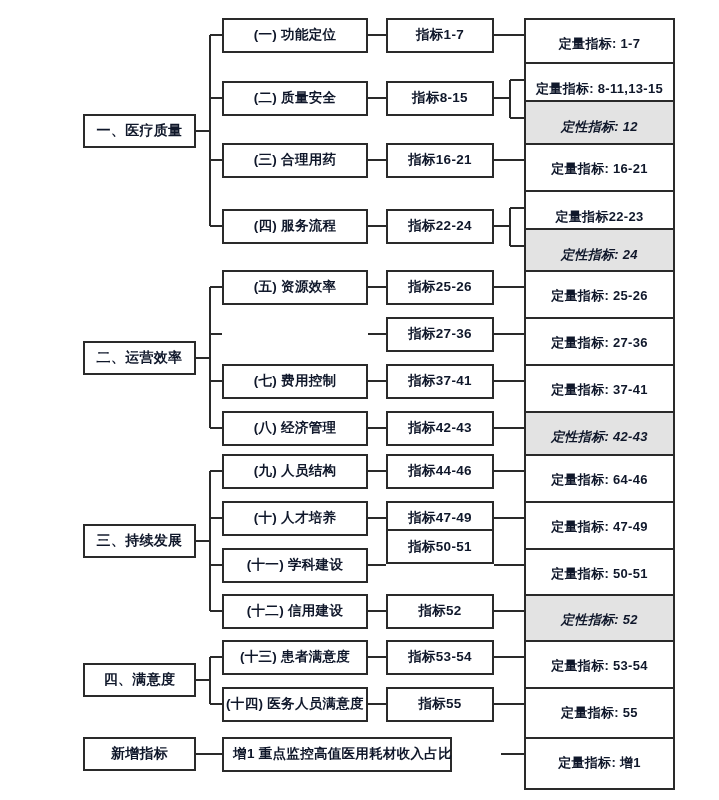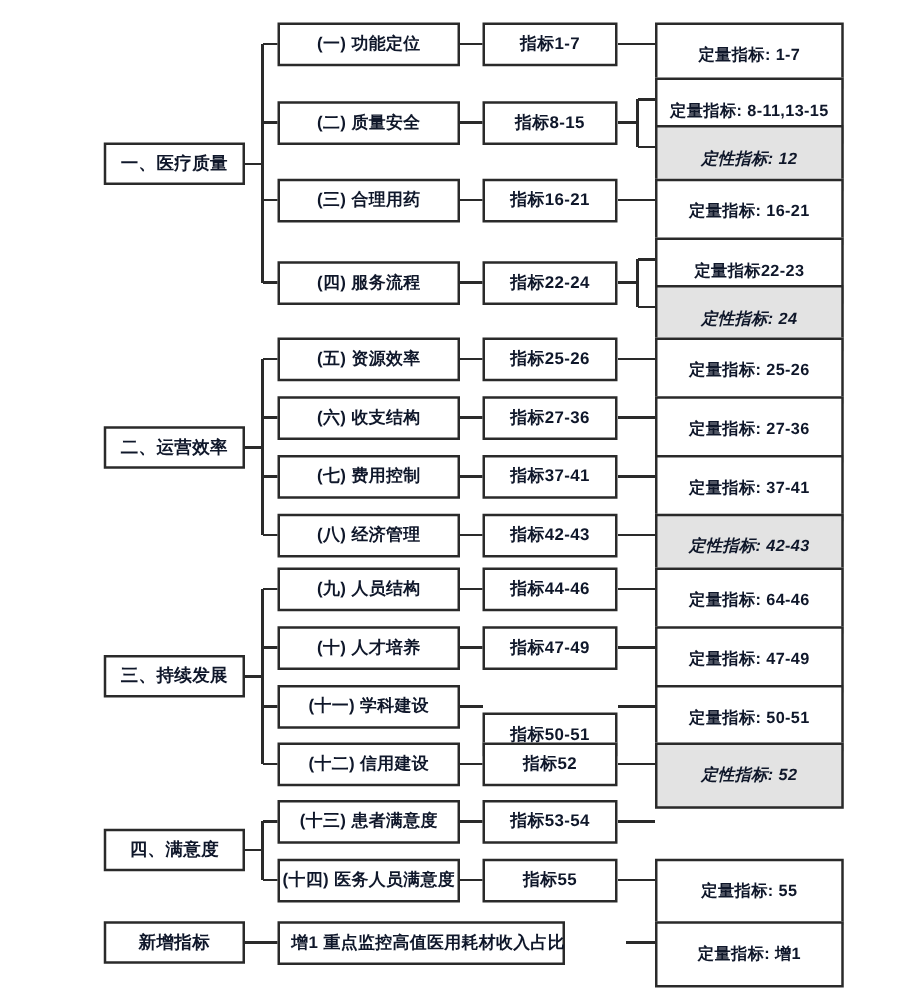--- a/index.html
+++ b/index.html
@@ -55,57 +55,57 @@
   <div class="box col1" style="top:341px">二、运营效率</div>
   <div class="box col1" style="top:524px">三、持续发展</div>
   <div class="box col1" style="top:663px">四、满意度</div>
   <div class="box col1" style="top:737px">新增指标</div>
 
   <div class="box col2" style="top:17.5px">(一) 功能定位</div>
   <div class="box col2" style="top:80.5px">(二) 质量安全</div>
   <div class="box col2" style="top:142.5px">(三) 合理用药</div>
   <div class="box col2" style="top:208.5px">(四) 服务流程</div>
   <div class="box col2" style="top:269.5px">(五) 资源效率</div>
-  <div class="box col2" style="top:316.5px">(六) 收支结构</div>
   <div class="box col2" style="top:363.5px">(七) 费用控制</div>
   <div class="box col2" style="top:410.5px">(八) 经济管理</div>
   <div class="box col2" style="top:453.5px">(九) 人员结构</div>
   <div class="box col2" style="top:500.5px">(十) 人才培养</div>
   <div class="box col2" style="top:547.5px">(十一) 学科建设</div>
   <div class="box col2" style="top:593.5px">(十二) 信用建设</div>
   <div class="box col2" style="top:639.5px">(十三) 患者满意度</div>
   <div class="box col2" style="top:686.5px">(十四) 医务人员满意度</div>
 
   <div class="box col3" style="top:17.5px">指标1-7</div>
   <div class="box col3" style="top:80.5px">指标8-15</div>
   <div class="box col3" style="top:142.5px">指标16-21</div>
   <div class="box col3" style="top:208.5px">指标22-24</div>
   <div class="box col3" style="top:269.5px">指标25-26</div>
   <div class="box col3" style="top:316.5px">指标27-36</div>
   <div class="box col3" style="top:363.5px">指标37-41</div>
   <div class="box col3" style="top:410.5px">指标42-43</div>
   <div class="box col3" style="top:453.5px">指标44-46</div>
   <div class="box col3" style="top:500.5px">指标47-49</div>
-  <div class="box col3" style="top:570px">指标50-51</div>
+  <div class="box col3" style="top:529px">指标50-51</div>
   <div class="box col3" style="top:593.5px">指标52</div>
   <div class="box col3" style="top:639.5px">指标53-54</div>
   <div class="box col3" style="top:686.5px">指标55</div>
 
   <div class="box wide" style="top:736.5px">增1 重点监控高值医用耗材收入占比</div>
 
   <div class="box col4" style="top:17.5px">定量指标: 1-7</div>
   <div class="box col4" style="top:62px">定量指标: 8-11,13-15</div>
   <div class="box col4 qual" style="top:100px">定性指标: 12</div>
   <div class="box col4" style="top:142.5px">定量指标: 16-21</div>
   <div class="box col4" style="top:190px">定量指标22-23</div>
   <div class="box col4 qual" style="top:228px">定性指标: 24</div>
   <div class="box col4" style="top:269.5px">定量指标: 25-26</div>
   <div class="box col4" style="top:316.5px">定量指标: 27-36</div>
   <div class="box col4" style="top:363.5px">定量指标: 37-41</div>
   <div class="box col4 qual" style="top:410.5px">定性指标: 42-43</div>
   <div class="box col4" style="top:453.5px">定量指标: 64-46</div>
   <div class="box col4" style="top:500.5px">定量指标: 47-49</div>
   <div class="box col4" style="top:547.5px">定量指标: 50-51</div>
   <div class="box col4 qual" style="top:593.5px">定性指标: 52</div>
+  <div class="box col4" style="top:639.5px">定量指标: 53-54</div>
   <div class="box col4" style="top:686.5px">定量指标: 55</div>
   <div class="box col4" style="top:736.5px">定量指标: 增1</div>
 
 </div>
 
 </body></html>

